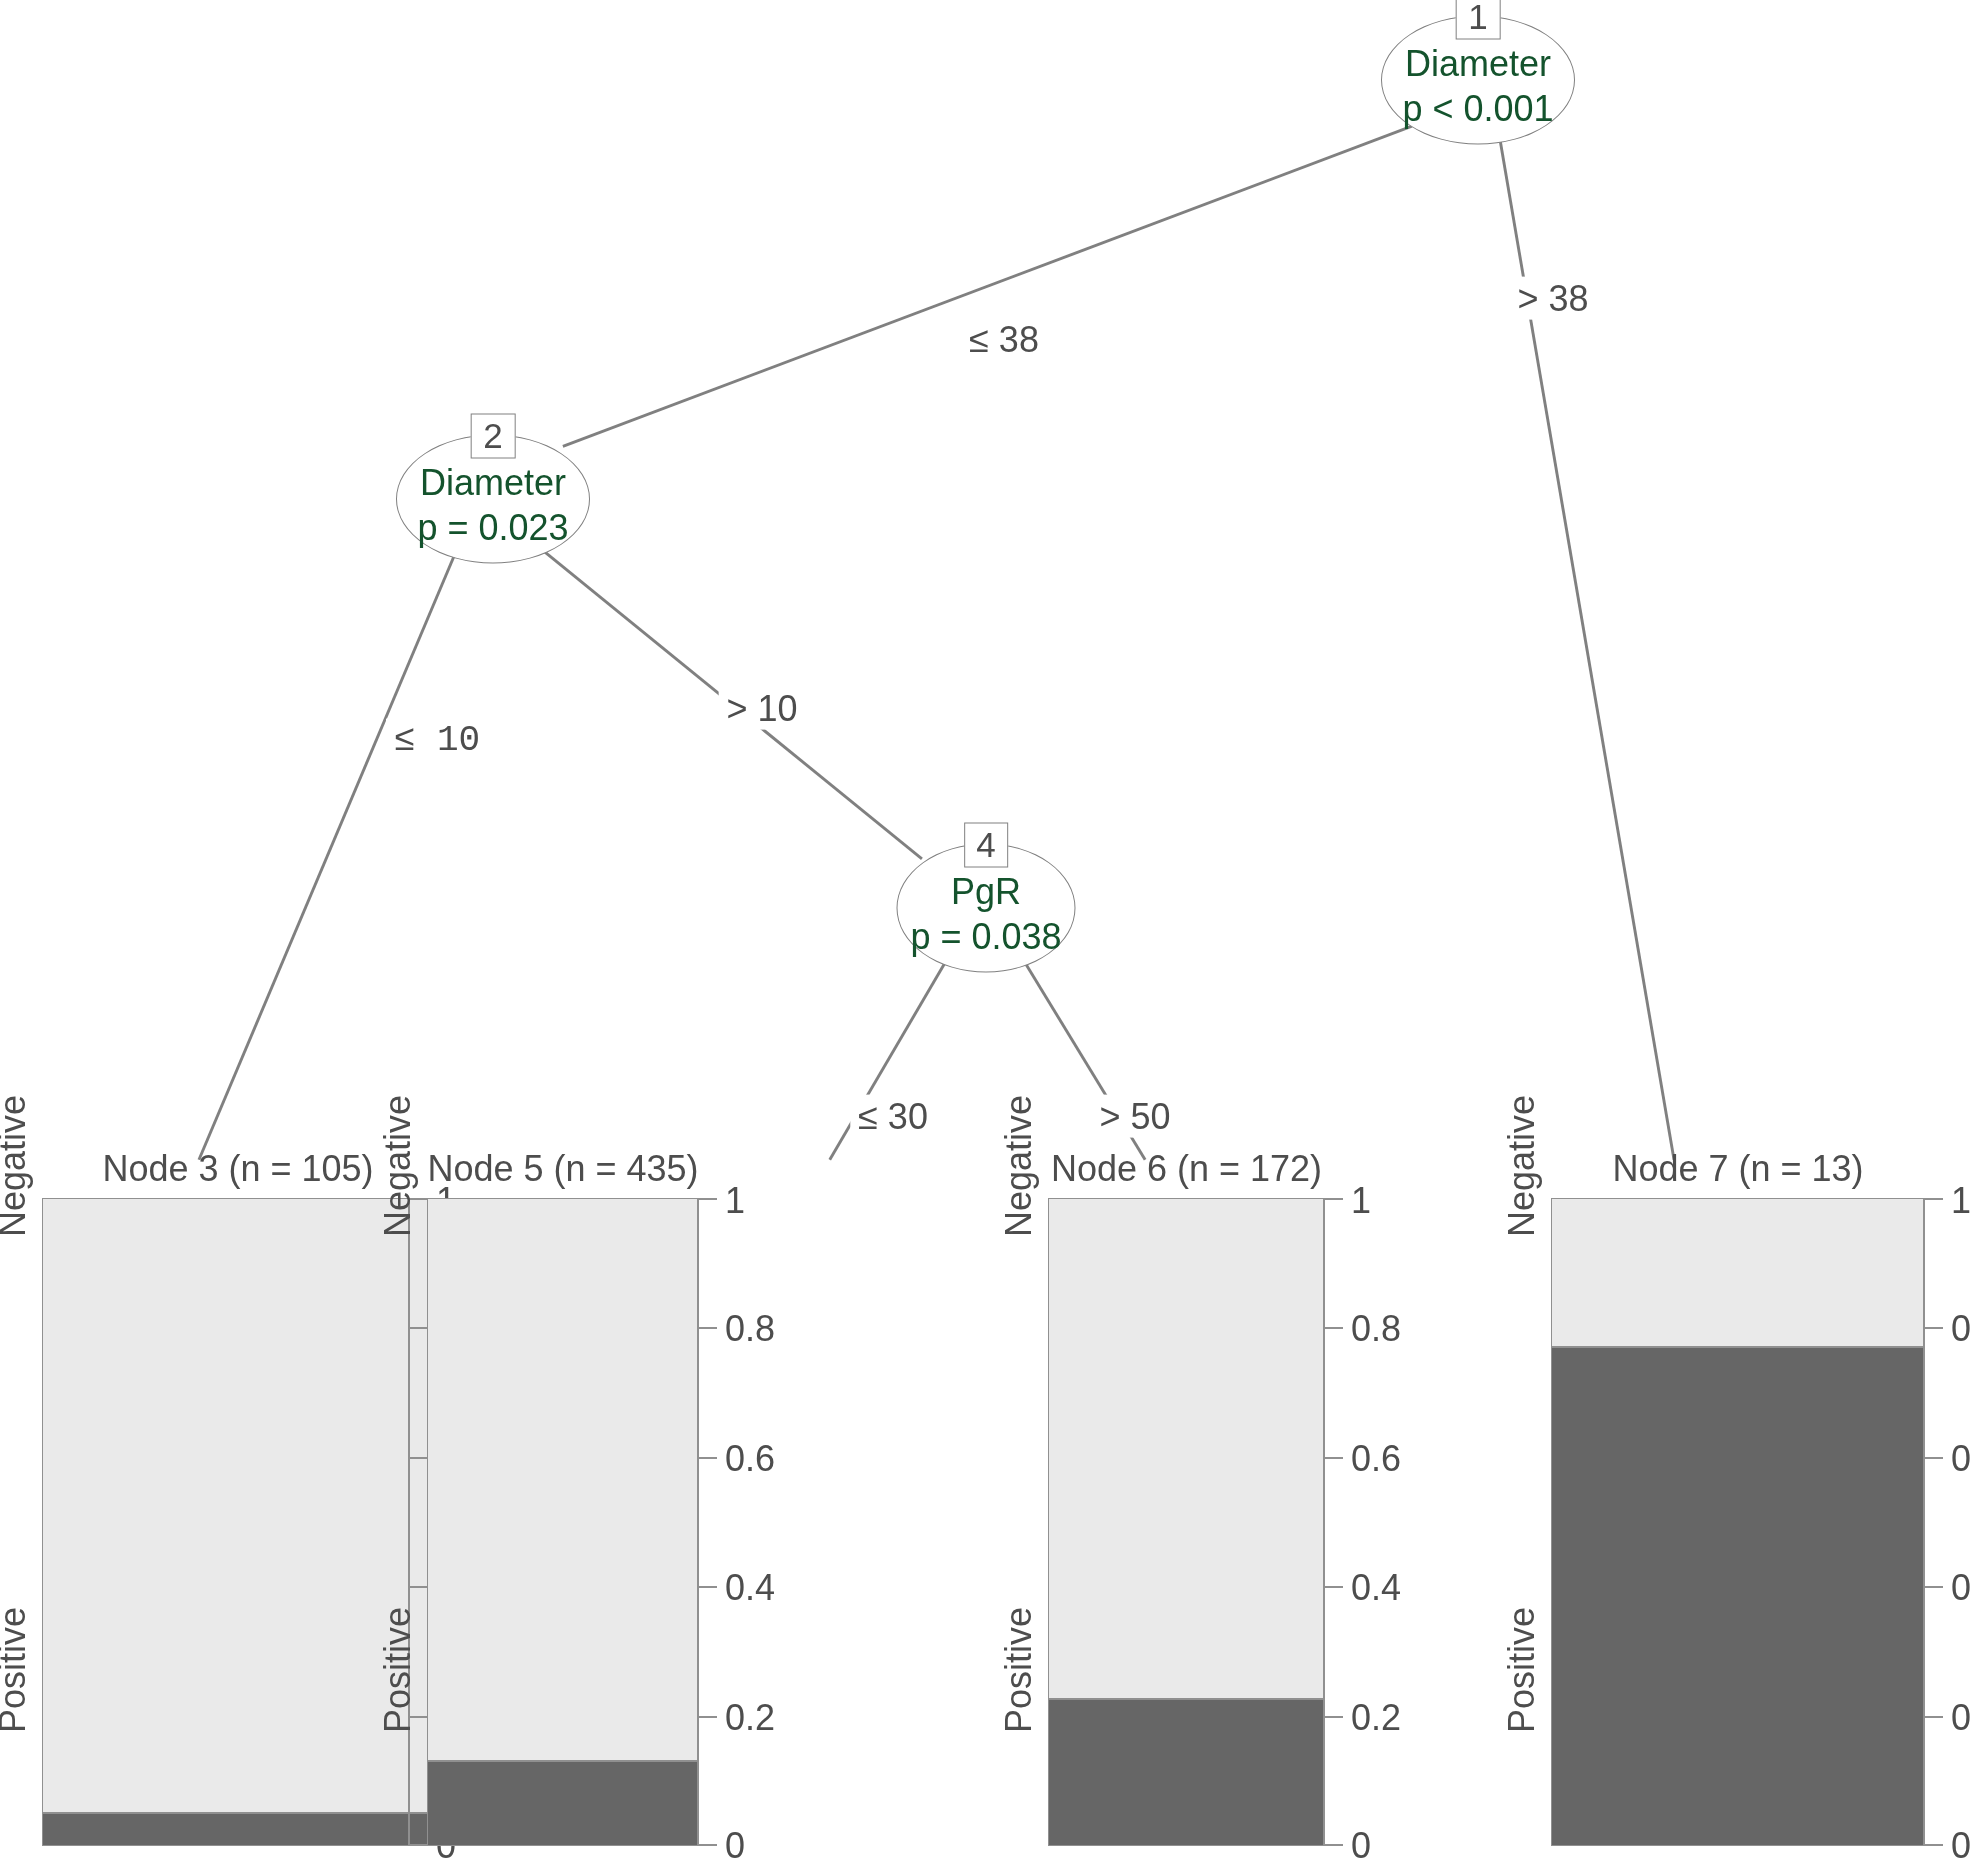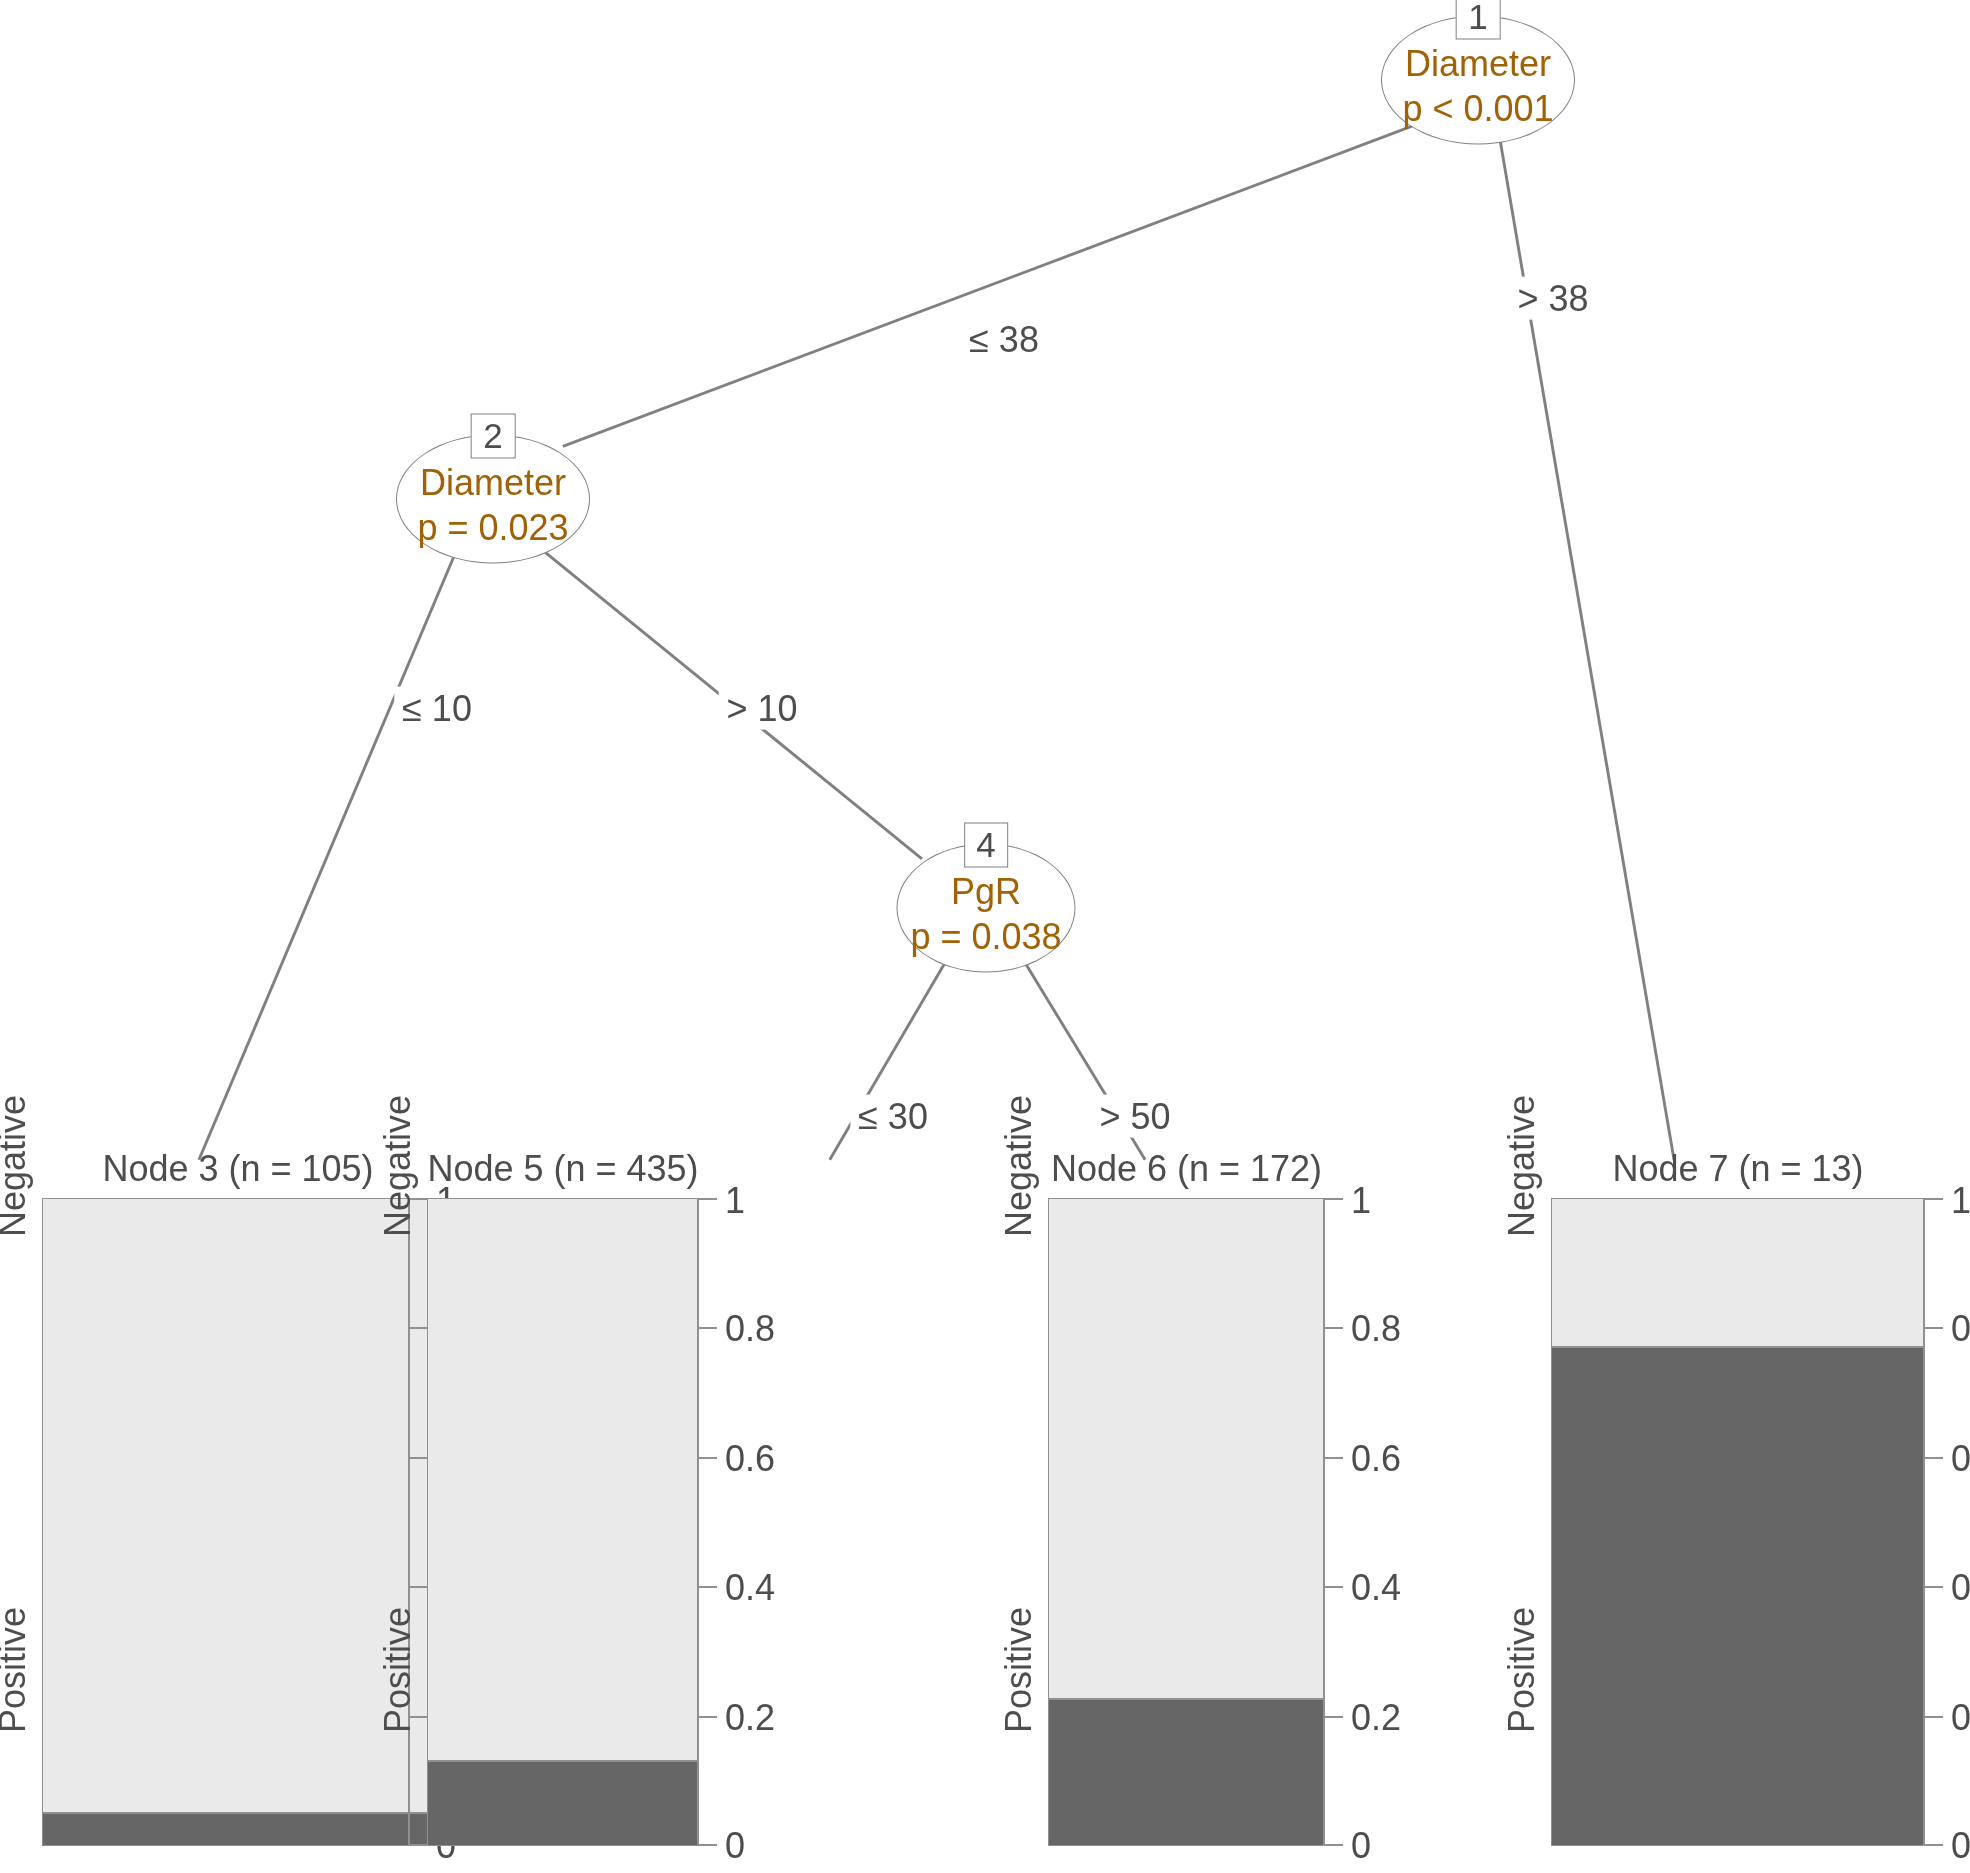--- a/index.html
+++ b/index.html
@@ -9,21 +9,21 @@
   svg.edges{position:absolute;left:0;top:0;width:1971px;height:1874px;pointer-events:none;}
 
   
   .inner-node{position:absolute;transform:translate(-50%,-50%);}
   .ellipse{position:relative;width:100%;height:100%;border:1.9px solid #808080;border-radius:50%;
            background:#ffffff;box-sizing:border-box;}
   .node-badge{position:absolute;left:50%;top:-21.3px;transform:translateX(-50%);
               border:1.9px solid #808080;background:#ffffff;padding:1px 11.6px 2.9px 11.6px;
               font-size:35px;line-height:39px;color:#4d4d4d;z-index:3;}
   .node-text{position:absolute;left:0;right:0;top:50%;transform:translateY(-50%);
-             text-align:center;font-size:36px;line-height:45px;color:#a16207;
+             text-align:center;font-size:36px;line-height:45px;color:#14532d;
              padding-top:11.6px;box-sizing:border-box;}
   .node-text div{white-space:nowrap;}
 
   
   .edge-label{position:absolute;transform:translate(-50%,-50%);
               font-size:36px;line-height:39px;color:#4d4d4d;background:#ffffff;
               padding:1.9px 7.8px;white-space:nowrap;}
 
   
   .leaf{position:absolute;}
@@ -84,21 +84,21 @@
     <div class="ellipse"></div>
     <div class="node-badge">4</div>
     <div class="node-text">
       <div>PgR</div>
       <div>p = 0.038</div>
     </div>
   </div>
 
   <div class="edge-label" style="left:1004px;top:298px;margin-top:41px;">≤ 38</div>
   <div class="edge-label" style="left:1553px;top:298px;">&gt; 38</div>
-  <div class="edge-label" style="left:437px;top:708px;">≤ 10</div>
+  <div class="edge-label" style="left:437px;top:740px;font-family:Liberation Mono, monospace;">≤ 10</div>
   <div class="edge-label" style="left:762px;top:708px;">&gt; 10</div>
   <div class="edge-label" style="left:893px;top:1116px;">≤ 30</div>
   <div class="edge-label" style="left:1135px;top:1116px;">&gt; 50</div>
 
   <div class="leaf" style="left:42px;top:1198px;width:349px;height:648px;padding-left:43px;">
     <div class="leaf-title">Node 3 (n = 105)</div>
     <div class="bar">
       <div class="bar-fill" style="height:4.8%;"></div>
       <div class="bar-divider" style="bottom:4.8%;"></div>
     </div>

